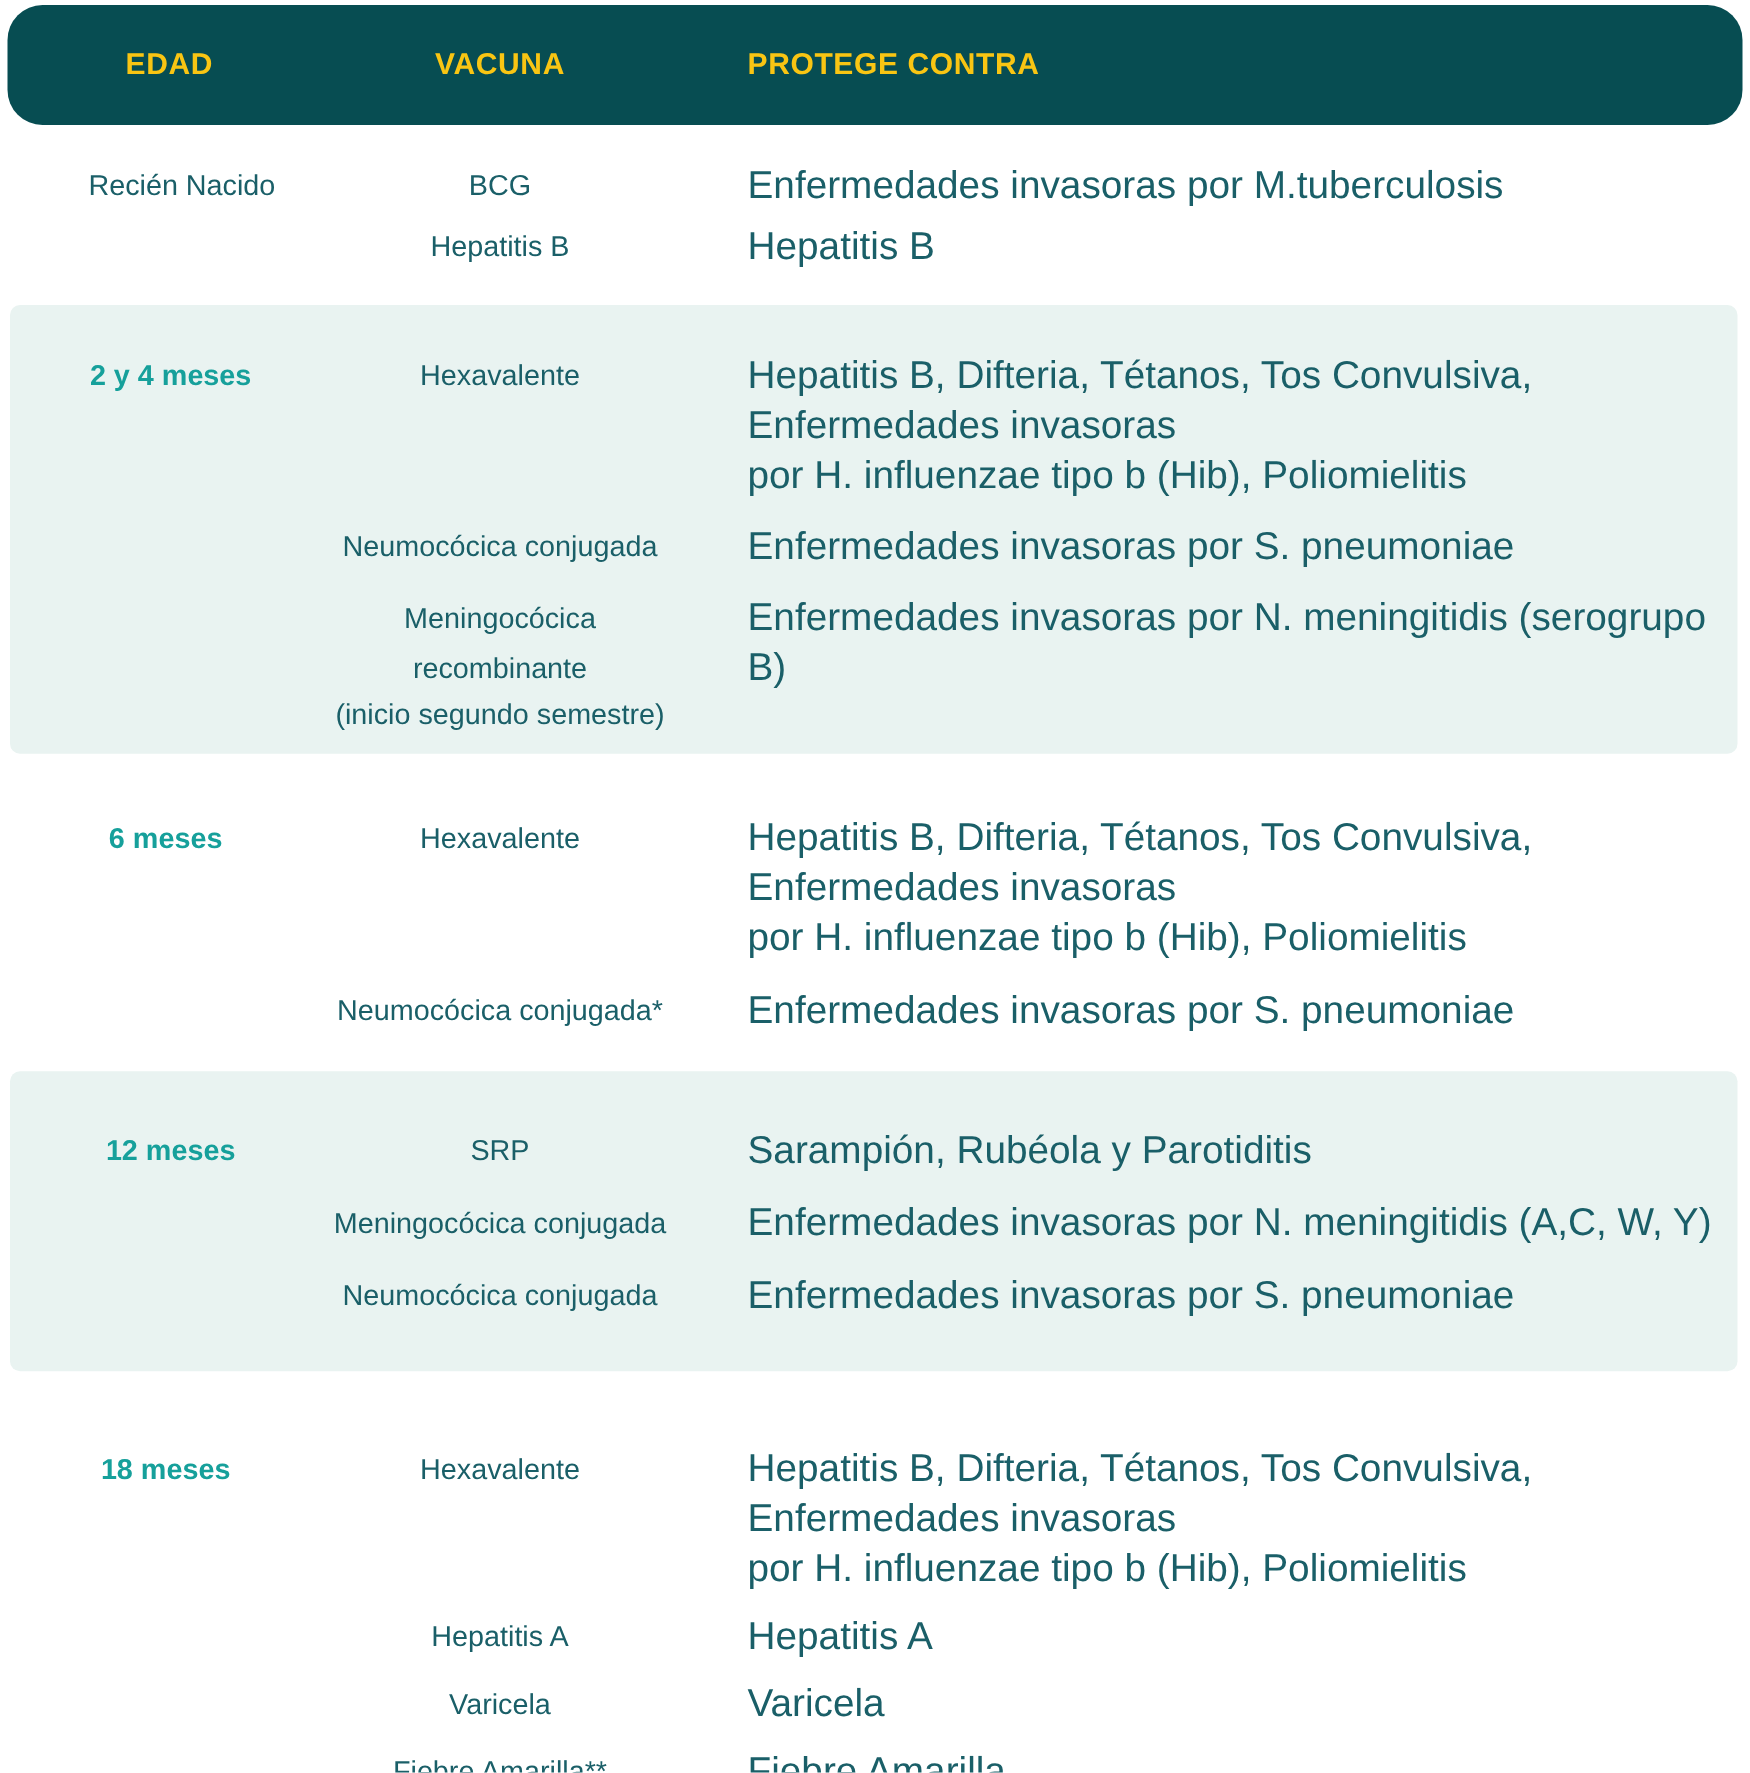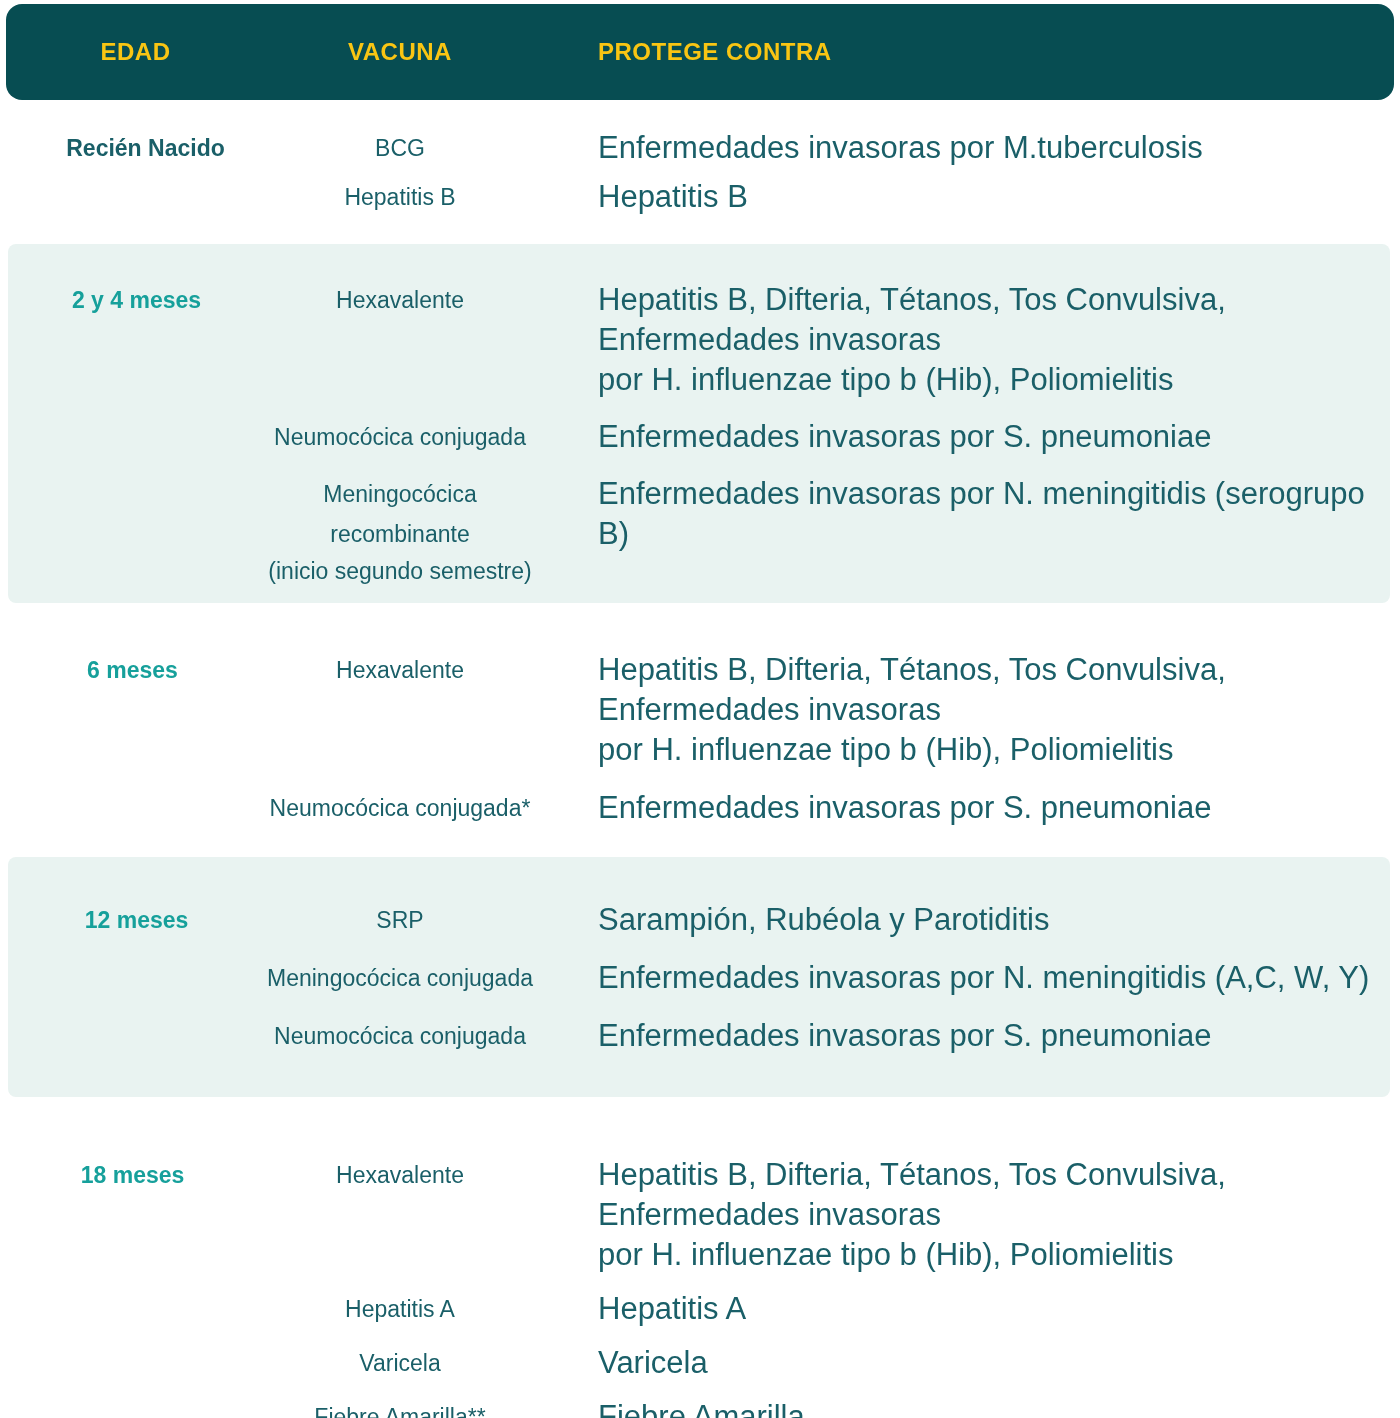--- a/index.html
+++ b/index.html
@@ -17,21 +17,21 @@
     font-family:"Liberation Sans", sans-serif;
     overflow:hidden;
   }
   .page{position:relative;width:1400px;height:1418px;}
 
   
   .header-bar{
     margin:4px 6px 0 6px;
     height:96px;
     background:var(--header_bg);
-    border-radius:16px;
+    border-radius:28px;
     display:grid;
     grid-template-columns:259px 270px 1fr;
     align-items:center;
   }
   .h{
     font-size:24px;
     font-weight:bold;
     color:var(--header_text);
     letter-spacing:.5px;
   }
@@ -70,21 +70,21 @@
     grid-column:3;
     padding-left:63px;padding-right:10px;
     font-size:31px;line-height:40px;
     color:var(--body_text);
     white-space:pre-line;
   }
   .vac .note{display:block;line-height:34px;}
 
   
   .s1{margin-top:28px;row-gap:9px;}
-  .s1 .age{color:var(--body_text);font-weight:bold;margin-left:26px;}
+  .s1 .age{color:var(--body_text);font-weight:normal;margin-left:26px;}
   .s2{margin-top:27px;row-gap:17px;padding-top:36px;padding-bottom:15px;}
   .s3{margin-top:47px;row-gap:18px;}
   .s4{margin-top:29px;row-gap:18px;padding-top:43px;padding-bottom:41px;}
   .s5{margin-top:58px;row-gap:14px;}
 
   .footnotes{margin-top:56px;padding-left:36px;}
   .fn{
     font-size:29px;line-height:38px;
     color:var(--body_text);
   }

